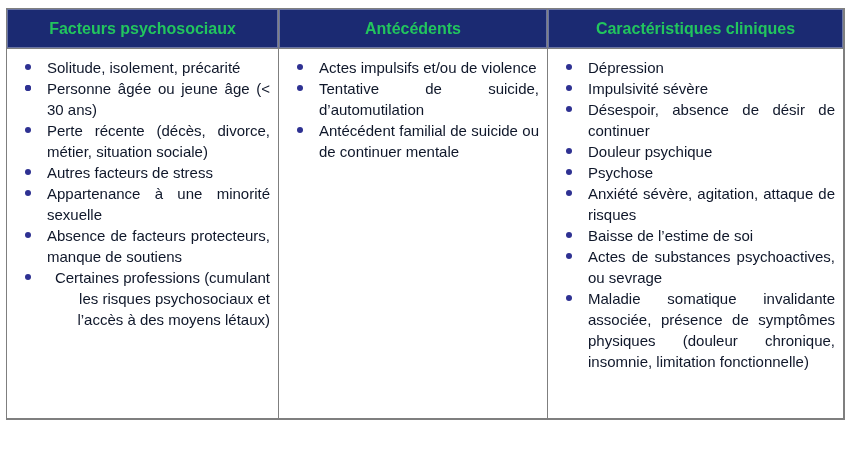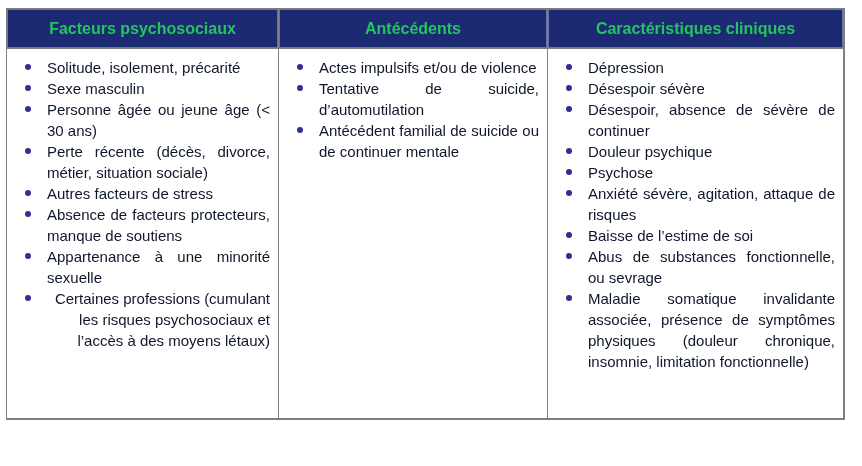--- a/index.html
+++ b/index.html
@@ -66,47 +66,47 @@
 </style>
 </head>
 <body>
 
 <div class="risk-table">
 
   <div class="column col-0">
     <div class="col-header">Facteurs psychosociaux</div>
     <ul class="bullet-list">
         <li><span class="bullet"></span><span>Solitude, isolement, précarité</span></li>
-        <li><span class="bullet"></span><span>Sexe masculin</span></li>
+        <li><span class="bullet"></span></li>
         <li><span class="bullet"></span><span>Personne âgée ou jeune âge (&lt; 30 ans)</span></li>
         <li><span class="bullet"></span><span>Perte récente (décès, divorce, métier, situation sociale)</span></li>
         <li><span class="bullet"></span><span>Autres facteurs de stress</span></li>
+        <li><span class="bullet"></span><span>Appartenance à une minorité sexuelle</span></li>
         <li><span class="bullet"></span><span>Absence de facteurs protecteurs, manque de soutiens</span></li>
-        <li><span class="bullet"></span><span>Appartenance à une minorité sexuelle</span></li>
         <li><span class="bullet"></span><span>Certaines professions (cumulant les risques psychosociaux et l’accès à des moyens létaux)</span></li>
       </ul>
   </div>
 
   <div class="column col-1">
     <div class="col-header">Antécédents</div>
     <ul class="bullet-list">
         <li><span class="bullet"></span><span>Actes impulsifs et/ou de violence</span></li>
         <li><span class="bullet"></span><span>Tentative de suicide, d’automutilation</span></li>
         <li><span class="bullet"></span><span>Antécédent familial de suicide ou de continuer mentale</span></li>
       </ul>
   </div>
 
   <div class="column col-2">
     <div class="col-header">Caractéristiques cliniques</div>
     <ul class="bullet-list">
         <li><span class="bullet"></span><span>Dépression</span></li>
-        <li><span class="bullet"></span><span>Désespoir sévère</span></li>
-        <li><span class="bullet"></span><span>Désespoir, absence de sévère de continuer</span></li>
+        <li><span class="bullet"></span><span>Impulsivité sévère</span></li>
+        <li><span class="bullet"></span><span>Désespoir, absence de désir de continuer</span></li>
         <li><span class="bullet"></span><span>Douleur psychique</span></li>
         <li><span class="bullet"></span><span>Psychose</span></li>
         <li><span class="bullet"></span><span>Anxiété sévère, agitation, attaque de risques</span></li>
         <li><span class="bullet"></span><span>Baisse de l’estime de soi</span></li>
-        <li><span class="bullet"></span><span>Abus de substances fonctionnelle, ou sevrage</span></li>
+        <li><span class="bullet"></span><span>Actes de substances psychoactives, ou sevrage</span></li>
         <li><span class="bullet"></span><span>Maladie somatique invalidante associée, présence de symptômes physiques (douleur chronique, insomnie, limitation fonctionnelle)</span></li>
       </ul>
   </div>
 
 </div>
 
 </body></html>

